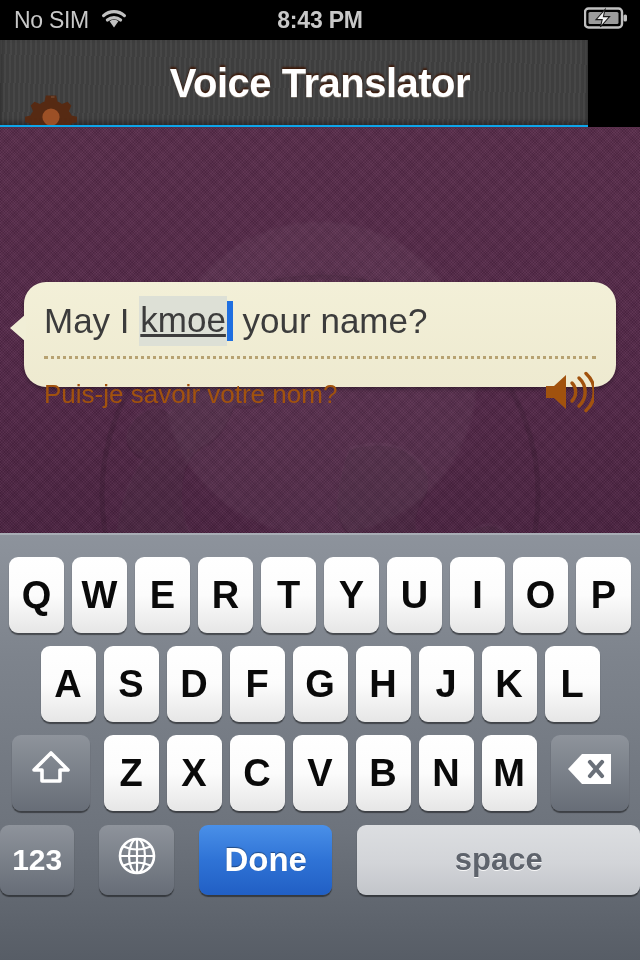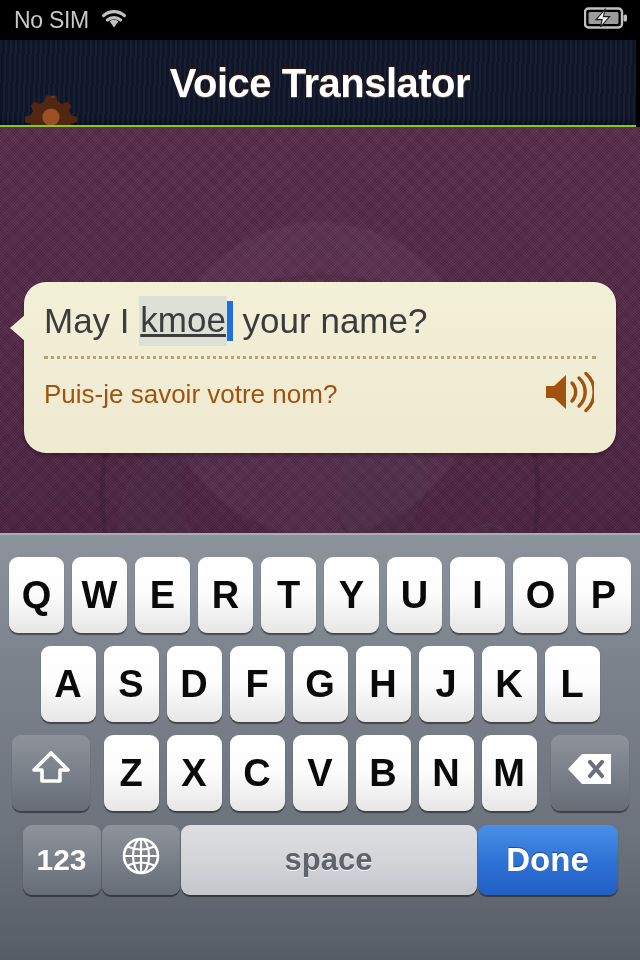--- a/index.html
+++ b/index.html
@@ -18,32 +18,32 @@
     display:flex; align-items:center;
   }
   .sb-left{ position:absolute; left:14px; display:flex; align-items:center; gap:10px;}
   .sb-carrier{ font-size:23px; font-weight:normal; letter-spacing:-0.3px; color:#c8c8c8;}
   .sb-center{ position:absolute; left:0; width:640px; text-align:center;
     font-size:23px; font-weight:bold; color:#c8c8c8; letter-spacing:-0.2px;}
   .sb-right{ position:absolute; right:12px; display:flex; align-items:center;}
 
   
   #nav-bar{
-    position:absolute; top:40px; left:0; width:636px; height:87px;
+    position:absolute; top:40px; left:0; width:588px; height:87px;
     background:
       linear-gradient(to bottom,
         rgba(255,255,255,0.22) 0px, rgba(255,255,255,0.05) 6px,
         rgba(255,255,255,0.0) 26px, rgba(0,0,0,0.05) 60px, rgba(0,0,0,0.22) 87px),
       repeating-linear-gradient(to bottom,
         rgba(120,60,20,0.10) 0px, rgba(120,60,20,0.10) 1px,
         rgba(255,220,180,0.045) 1px, rgba(255,220,180,0.045) 3px,
         rgba(90,45,12,0.07) 3px, rgba(90,45,12,0.07) 5px),
       linear-gradient(to bottom,#b5seed 0,#a8592a 0%,#9c5026 55%,#8d4720 100%);
-    background-color:#0f172a;
-    border-bottom:2px solid #84cc16;
+    background-color:#404040;
+    border-bottom:2px solid #0ea5e9;
     box-shadow:inset 0 -3px 5px rgba(0,0,0,.35);
     overflow:hidden;
   }
   #nav-bar::after{
     content:""; position:absolute; inset:0;
     background:
       repeating-linear-gradient(92deg,
         rgba(255,255,255,0.035) 0px, rgba(255,255,255,0.035) 2px,
         rgba(0,0,0,0.03) 2px, rgba(0,0,0,0.03) 5px);
     pointer-events:none;
@@ -71,21 +71,21 @@
       linear-gradient(to bottom,#5a2d4c 0%,#55294a 60%,#4d2443 100%);
     overflow:hidden;
   }
   #globe-watermark{
     position:absolute; left:95px; top:140px; width:450px; height:450px;
     opacity:.5; pointer-events:none;
   }
 
   
   #phrase-bubble{
-    position:absolute; left:24px; top:155px; width:592px; height:171px;
+    position:absolute; left:24px; top:155px; width:592px; height:105px;
     background:linear-gradient(to bottom,#f3f0d8 0%,#eeead0 100%);
     border-radius:22px;
     box-shadow:0 2px 4px rgba(0,0,0,.35);
     z-index:5;
   }
   #bubble-tail{
     position:absolute; left:-14px; top:32px; width:16px; height:28px; z-index:6;
   }
   #source-text{
     position:absolute; left:20px; top:8px; width:560px; height:62px;
@@ -130,21 +130,21 @@
   
   #keyboard{
     position:absolute; top:533px; left:0; width:640px; height:427px;
     background:linear-gradient(to bottom,#8d939c 0%,#7d838c 30%,#6d737c 70%,#575d66 100%);
     border-top:2px solid #a8adb5;
   }
   .kb-row{ position:absolute; left:0; width:640px; display:flex; }
   #kb-row-1{ top:22px; justify-content:center; gap:8px; }
   #kb-row-2{ top:111px; justify-content:center; gap:8px; }
   #kb-row-3{ top:200px; justify-content:center; gap:8px; align-items:center;}
-  #kb-row-4{ top:290px; justify-content:center; gap:1px; align-items:center;}
+  #kb-row-4{ top:290px; justify-content:center; gap:25px; align-items:center;}
 
   .key{
     width:55px; height:76px; border-radius:9px;
     background:linear-gradient(to bottom,#ffffff 0%,#fcfcfc 50%,#e6e6e6 100%);
     box-shadow:0 2px 1px rgba(0,0,0,.45);
     display:flex; align-items:center; justify-content:center;
     font-size:38px; font-weight:bold; color:#0a0a0a;
   }
   .key-dark{
     background:linear-gradient(to bottom,#8e939b 0%,#7a8089 50%,#676d77 100%);
@@ -176,20 +176,21 @@
   <div class="sb-left">
     <span class="sb-carrier">No SIM</span>
     <span>
       <svg width="30" height="22" viewBox="0 0 30 22">
         <path d="M15 20.5 L10.6 14.2 A8.4 8.4 0 0 1 19.4 14.2 Z" fill="#c0c0c0"></path>
         <path d="M4.6 8.6 A15.5 15.5 0 0 1 25.4 8.6" stroke="#c0c0c0" stroke-width="3.2" fill="none" stroke-linecap="round"></path>
         <path d="M8.4 13 A10.2 10.2 0 0 1 21.6 13" stroke="#c0c0c0" stroke-width="3.2" fill="none" stroke-linecap="round"></path>
       </svg>
     </span>
   </div>
+  <div class="sb-center">8:43 PM</div>
   <div class="sb-right">
     <span>
       <svg width="44" height="22" viewBox="0 0 44 22">
         <rect x="1" y="1.5" width="37" height="19" rx="3.5" ry="3.5" fill="none" stroke="#c0c0c0" stroke-width="2.4"></rect>
         <rect x="39.5" y="7.5" width="3.5" height="7" rx="1.6" fill="#c0c0c0"></rect>
         <rect x="4.5" y="5" width="30" height="12" rx="1.5" fill="#9b9b9b"></rect>
         <path d="M21 2.5 L12 12.6 L18.2 12.6 L16.4 20 L25.6 9.6 L19.4 9.6 Z" fill="#f2f2f2" stroke="#1a1a1a" stroke-width="1.1"></path>
       </svg>
     </span>
   </div>
@@ -322,16 +323,16 @@
         <svg width="42" height="42" viewBox="0 0 42 42">
           <circle cx="21" cy="21" r="17" fill="none" stroke="#fff" stroke-width="2.6"></circle>
           <ellipse cx="21" cy="21" rx="8" ry="17" fill="none" stroke="#fff" stroke-width="2.2"></ellipse>
           <line x1="4" y1="21" x2="38" y2="21" stroke="#fff" stroke-width="2.2"></line>
           <path d="M7.5 11.5 q13.5 6 27 0" fill="none" stroke="#fff" stroke-width="2.2"></path>
           <path d="M7.5 30.5 q13.5 -6 27 0" fill="none" stroke="#fff" stroke-width="2.2"></path>
           <line x1="21" y1="4" x2="21" y2="38" stroke="#fff" stroke-width="2.2"></line>
         </svg>
       </span>
     </div>
+    <div class="key" id="key-done">Done</div>
     <div class="key" id="key-space">space</div>
-    <div class="key" id="key-done">Done</div>
   </div>
 </div>
 
 </body></html>

